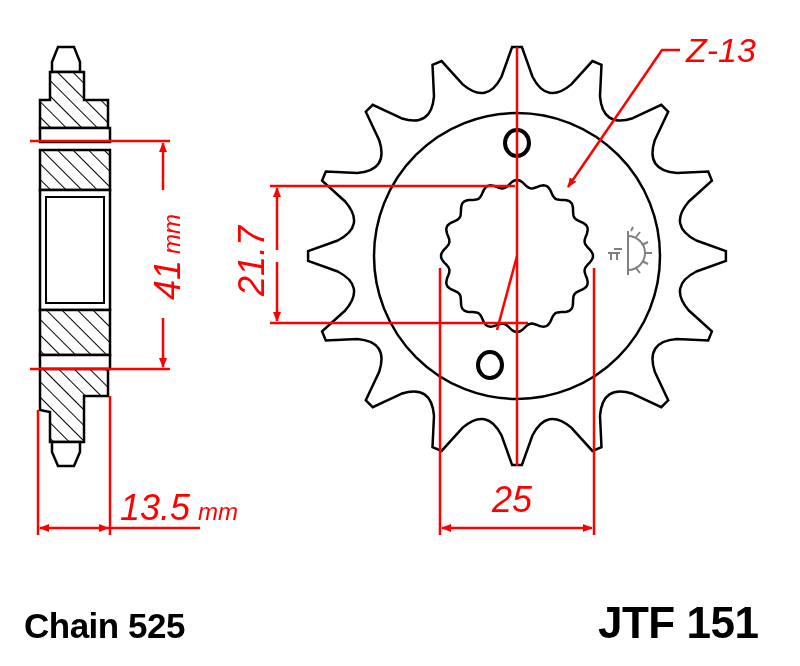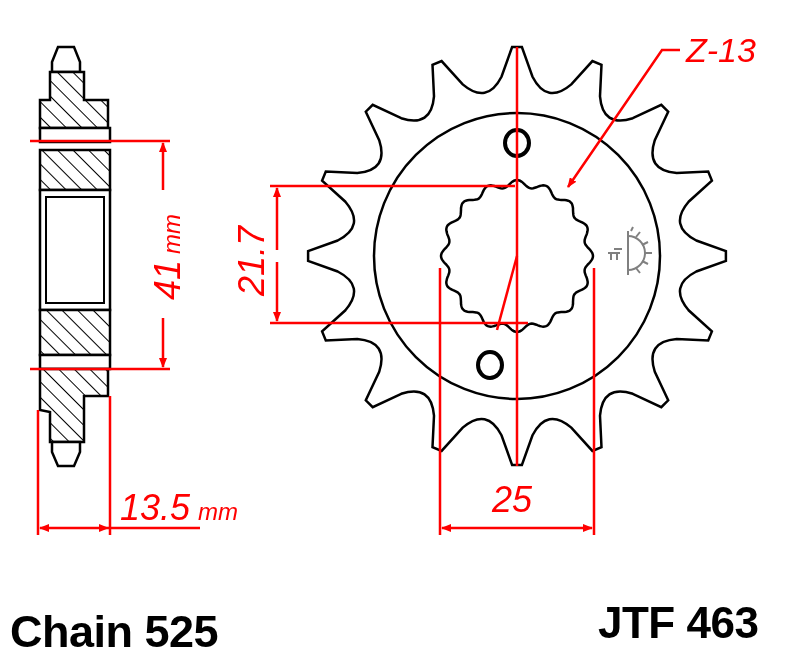--- a/index.html
+++ b/index.html
@@ -1,19 +1,19 @@
 <!DOCTYPE html>
 <html><head>
   <meta charset="utf-8">
   <style>
     html, body { margin: 0; padding: 0; background: #ffffff; }
     body { width: 800px; height: 666px; position: relative; overflow: hidden; font-family: "Liberation Sans", sans-serif; }
     #drawing { position: absolute; left: 0; top: 0; width: 800px; height: 666px; }
     .label-bottom { position: absolute; font-family: "Liberation Sans", sans-serif; font-weight: bold; color: #000; font-stretch: condensed; letter-spacing: -0.5px; }
-    #chain-label { left: 10px; top: 606px; font-size: 45px; }
+    #chain-label { left: 24px; top: 606px; font-size: 35px; }
     #part-label { left: 598px; top: 598px; font-size: 44px; }
     .dim-text { font-family: "Liberation Sans", sans-serif; font-style: italic; fill: #ff0000; }
   </style>
 </head>
 <body>
 
 <svg id="drawing" viewBox="0 0 800 666" xmlns="http://www.w3.org/2000/svg">
   <defs>
     <pattern id="hatch" patternUnits="userSpaceOnUse" width="11" height="11" patternTransform="rotate(-45)">
       <rect width="11" height="11" fill="#fff"></rect>
@@ -85,13 +85,13 @@
     <line x1="517" y1="528" x2="592" y2="528" marker-end="url(#arr)"></line>
     <line x1="517" y1="256" x2="497" y2="330"></line>
     <polyline points="680,50 662,50 568,187" marker-end="url(#arr)"></polyline>
   </g>
   <text class="dim-text" transform="translate(264,296) rotate(-90)" font-size="36">21.7</text>
   <text class="dim-text" x="492" y="512" font-size="36">25</text>
   <text class="dim-text" x="686" y="62" font-size="34">Z-13</text>
 </svg>
 
 <div id="chain-label" class="label-bottom">Chain 525</div>
-<div id="part-label" class="label-bottom">JTF 463</div>
+<div id="part-label" class="label-bottom">JTF 151</div>
 
 </body></html>

